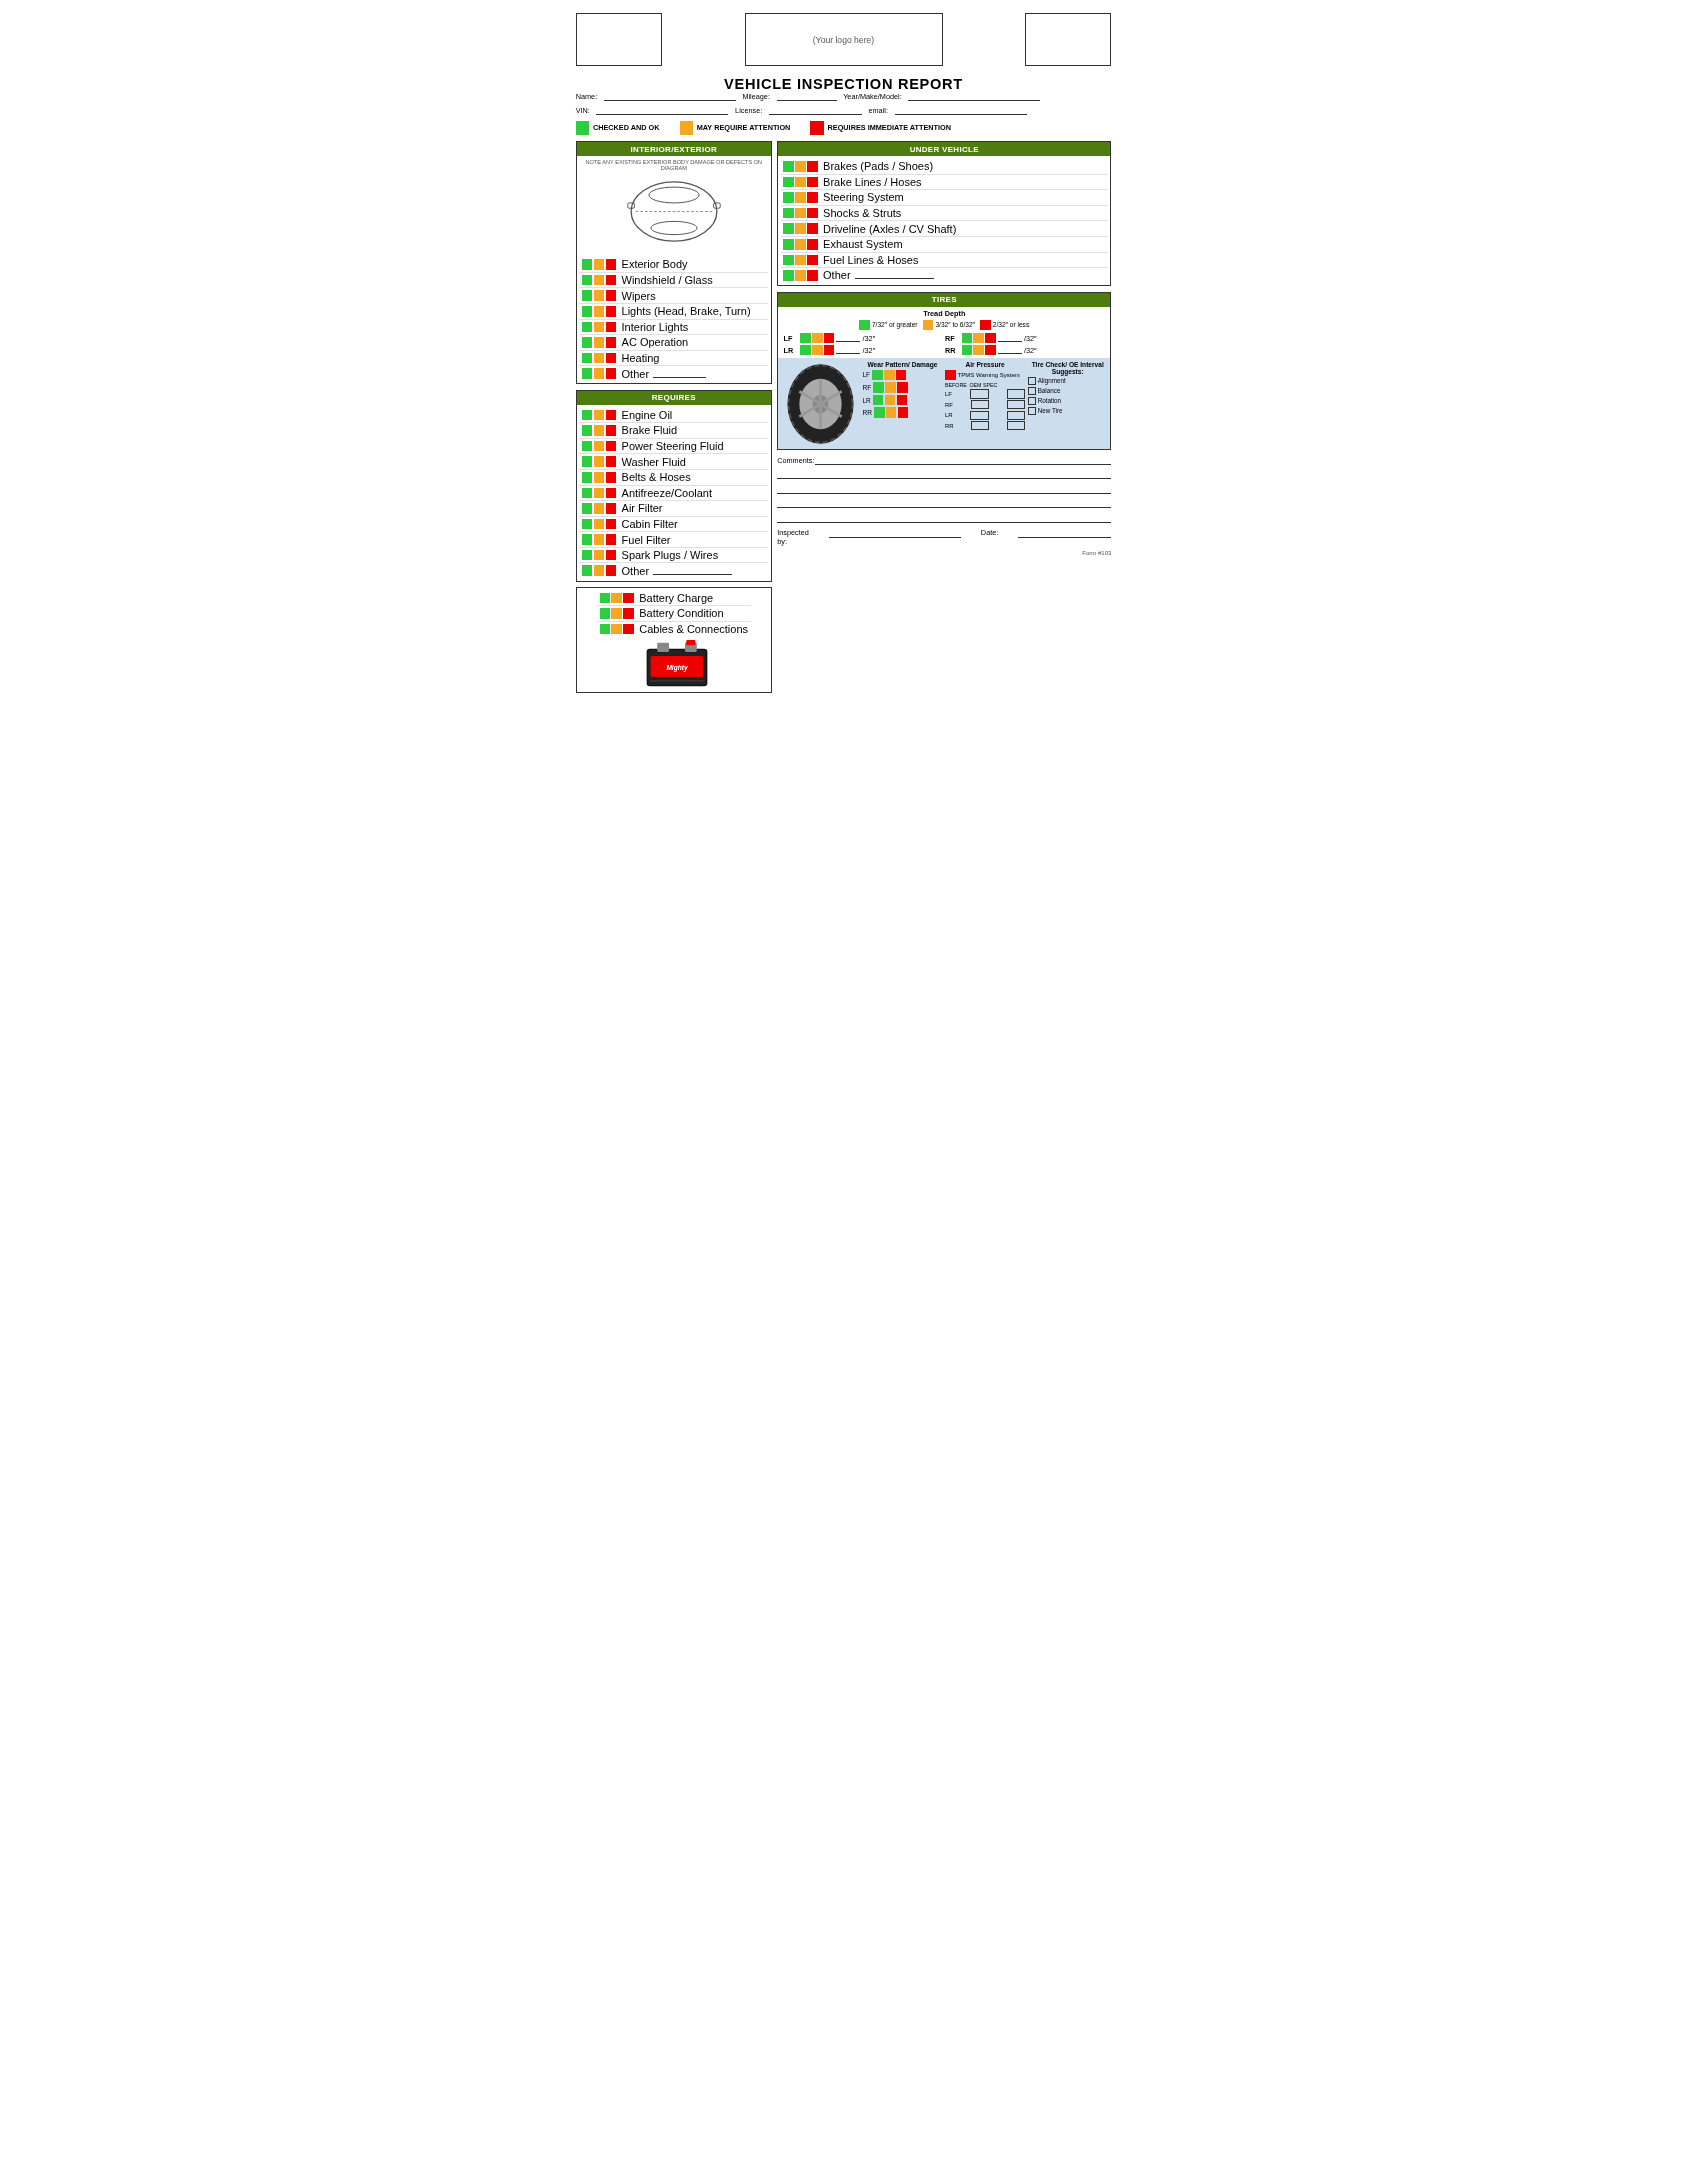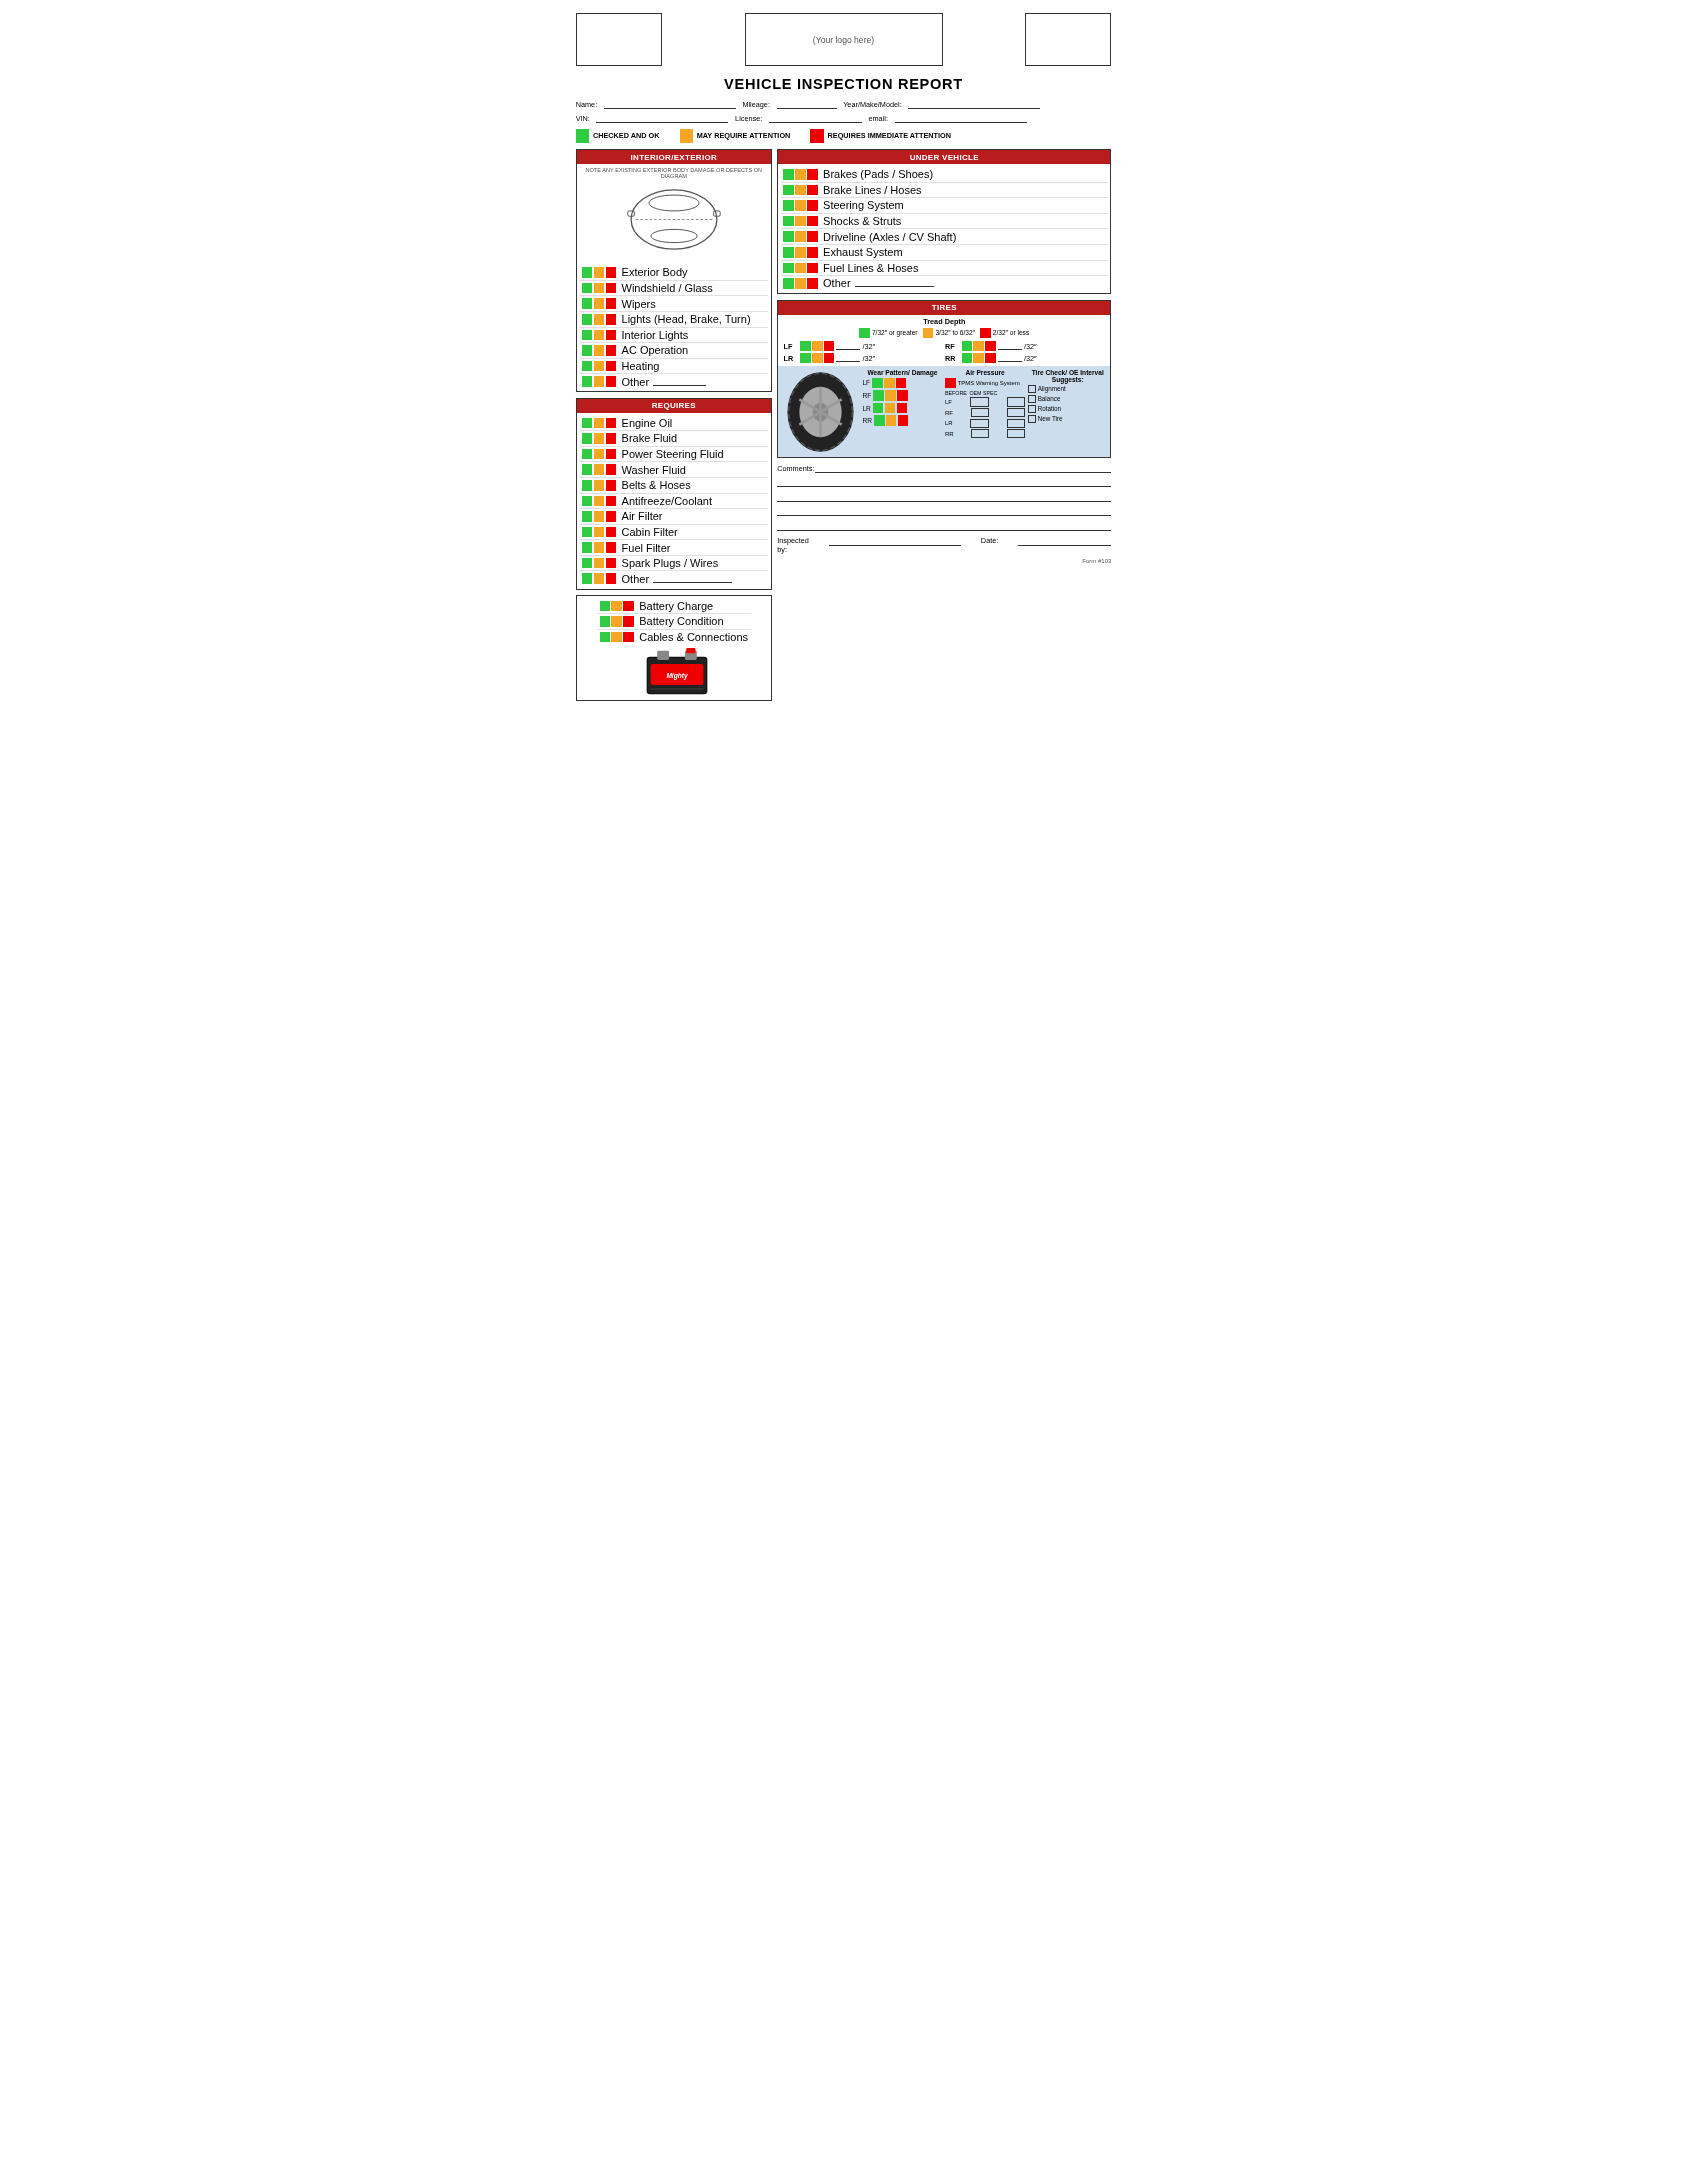--- a/index.html
+++ b/index.html
@@ -38,21 +38,20 @@
       border: 1px solid #333;
       width: 86px;
       height: 53px;
     }
 
     
     .report-title {
       text-align: center;
       font-size: 14.6px;
       font-weight: bold;
-      margin-bottom: 8px;
       letter-spacing: 0.7px;
     }
 
     
     .field-row {
       display: flex;
       align-items: center;
       margin-bottom: 4px;
       font-size: 7.3px;
       gap: 6.6px;
@@ -99,21 +98,21 @@
       gap: 5.3px;
       margin-top: 5.3px;
     }
 
     
     .section {
       border: 1px solid #333;
       margin-bottom: 5.3px;
     }
     .section-header {
-      background: #b91c1c;
+      background: #4d7c0f;
       color: #fff;
       font-weight: bold;
       text-align: center;
       padding: 2.6px;
       font-size: 8px;
       letter-spacing: 0.3px;
     }
     .section-body { padding: 2.6px; }
 
     

